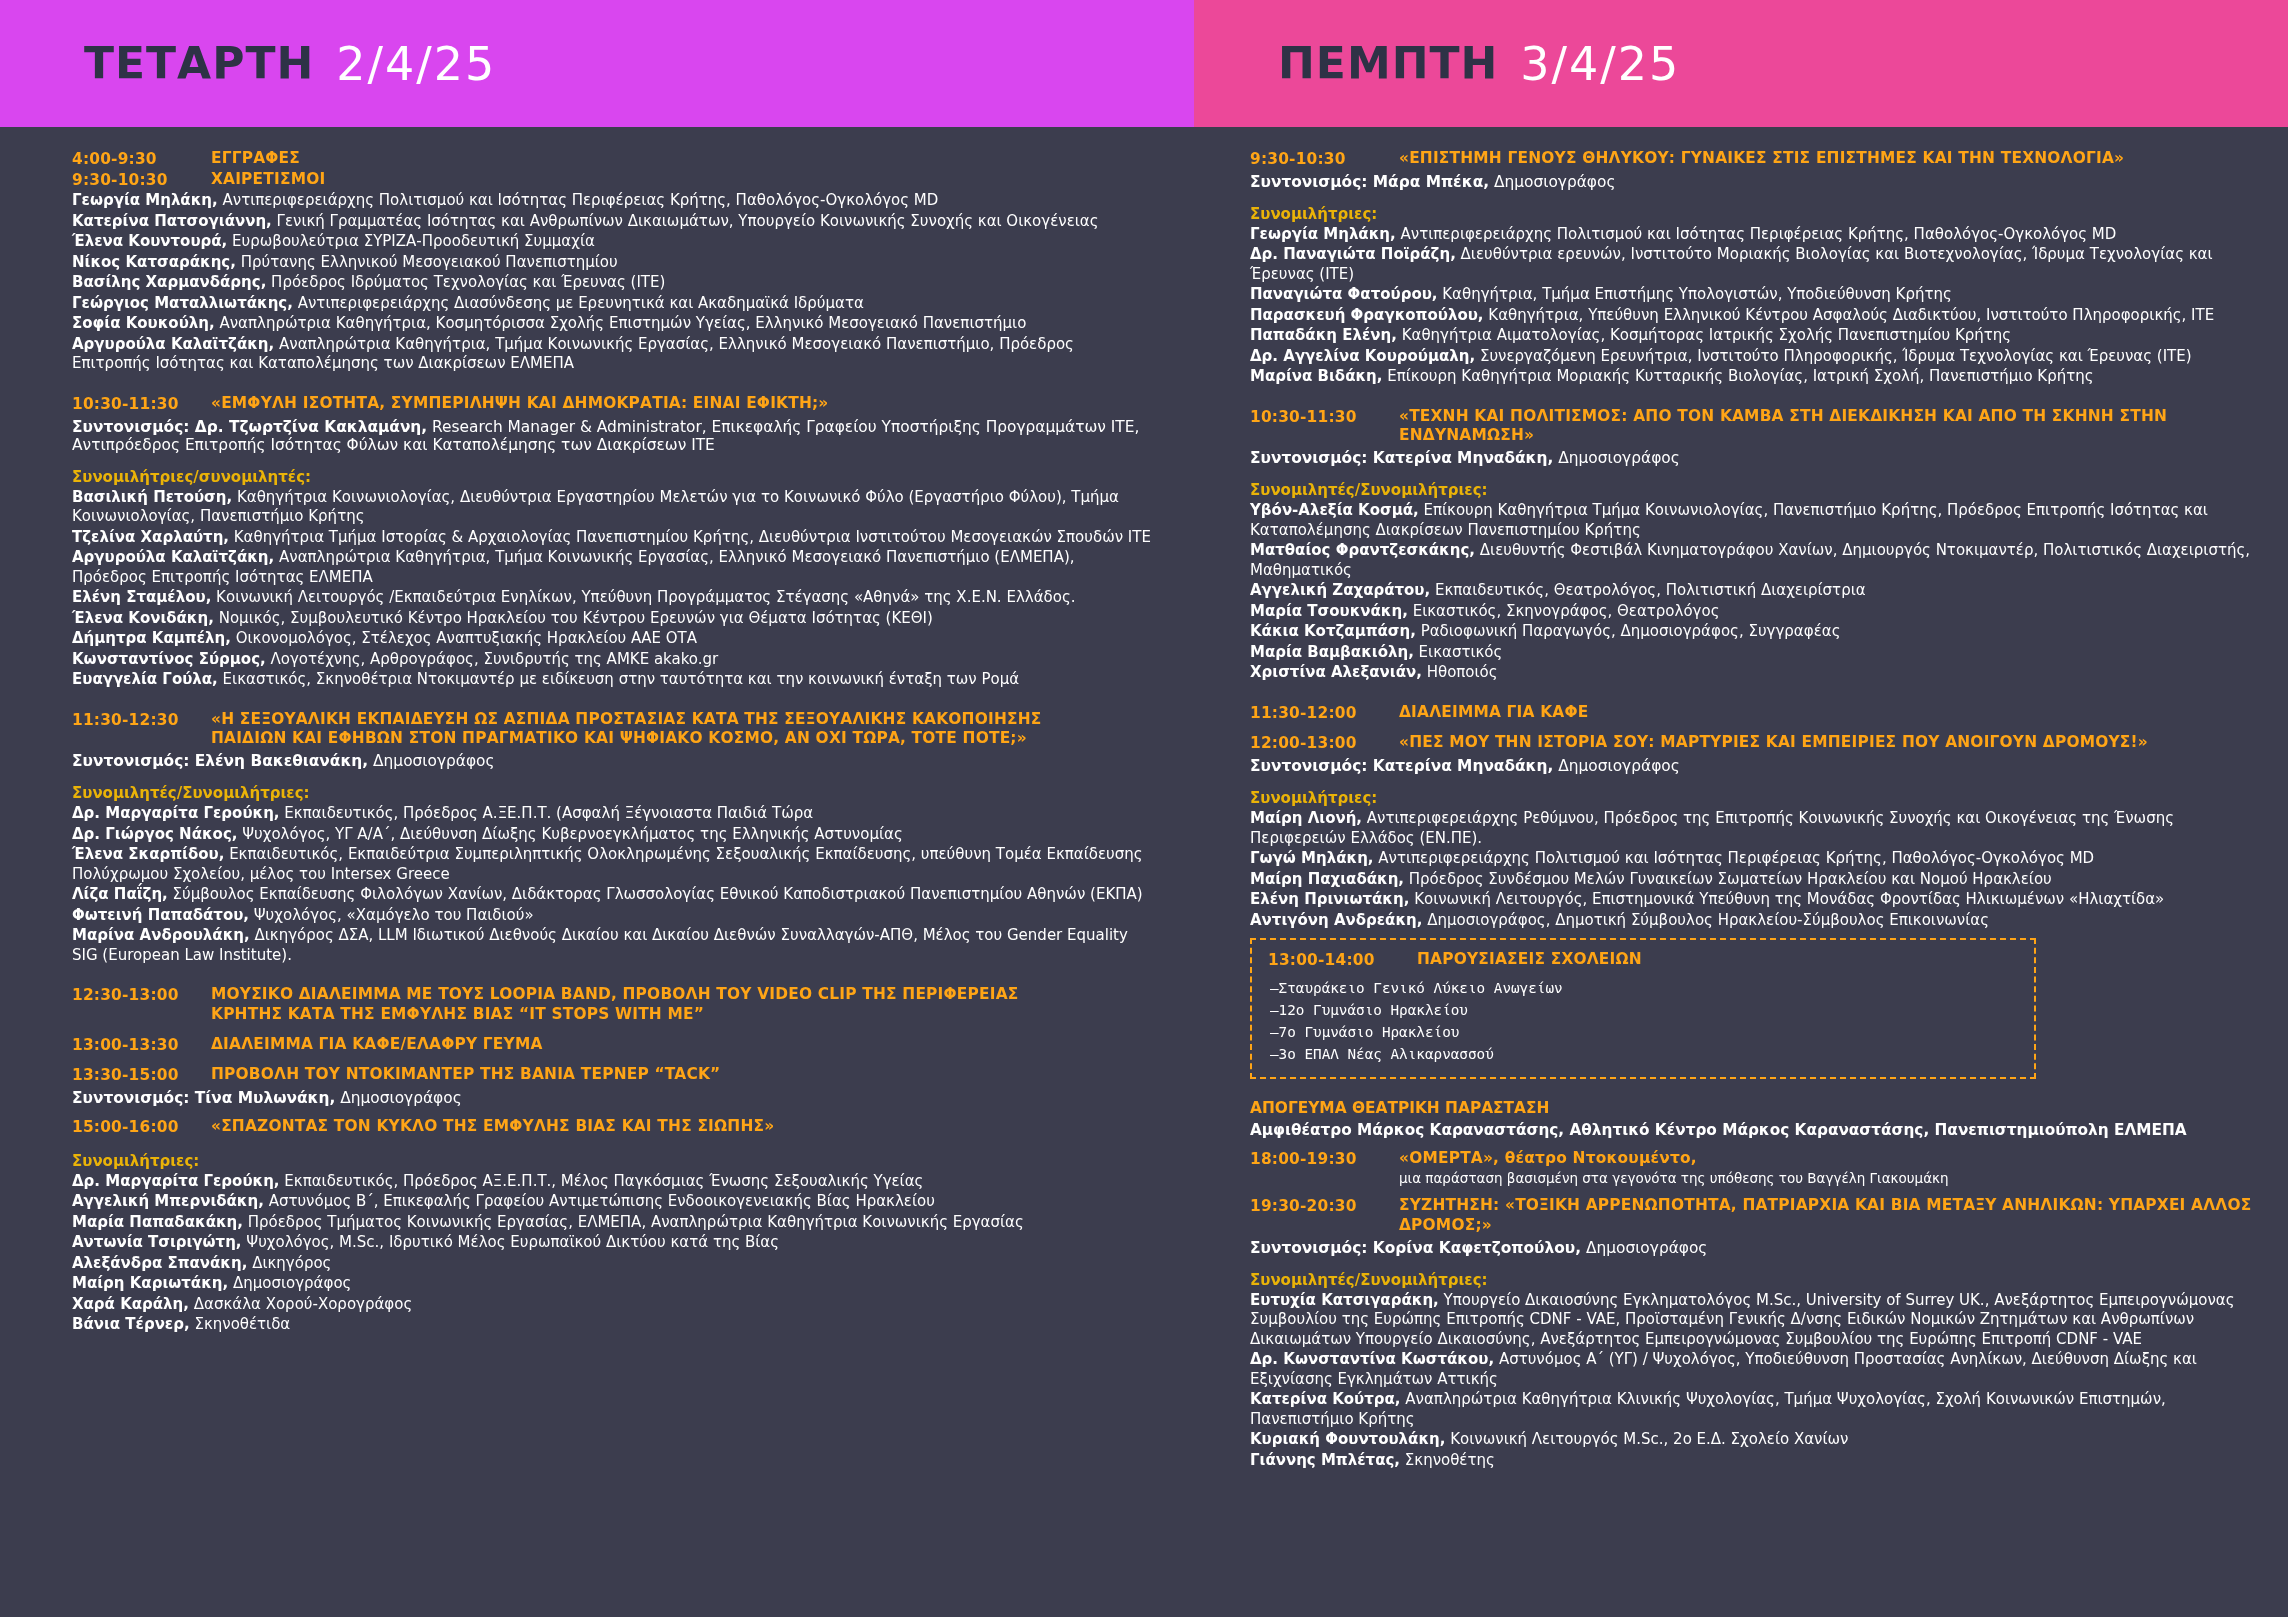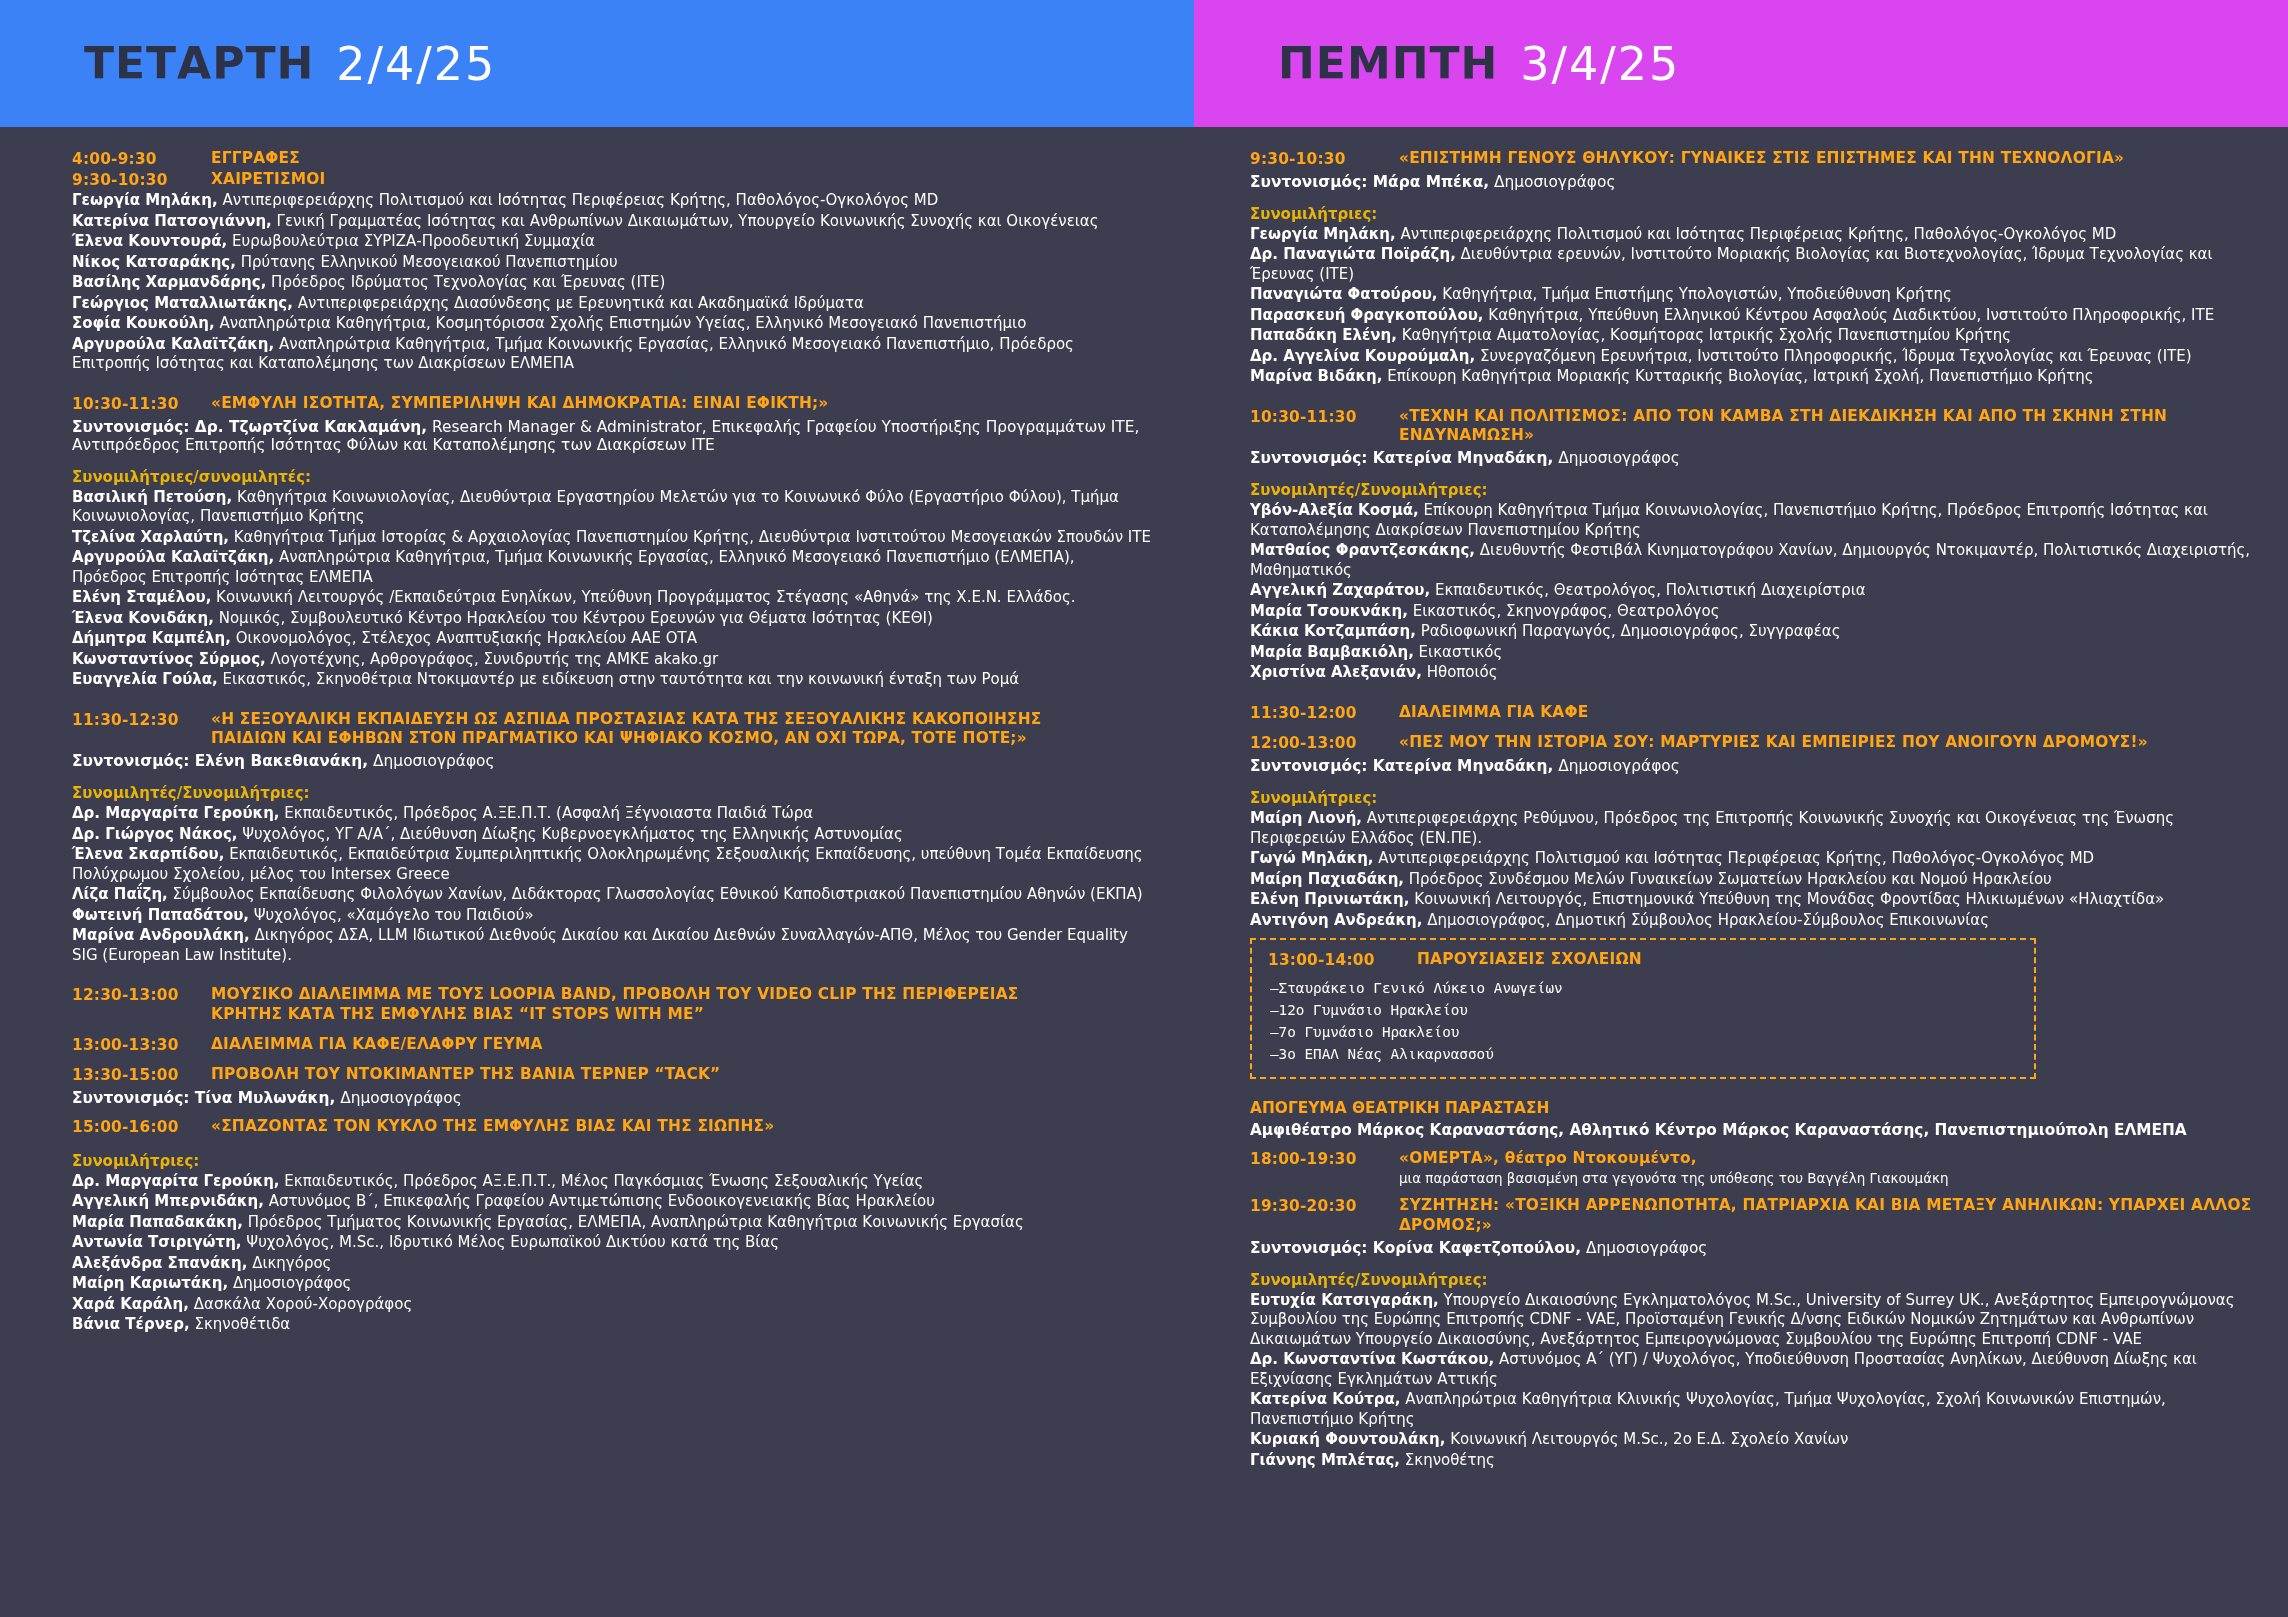--- a/index.html
+++ b/index.html
@@ -19,22 +19,22 @@
   .col.left  { width: 1194px; }
   .col.right { width: 1095px; }
 
   .header-band {
     height: 127px;
     display: flex;
     align-items: center;
     padding-left: 84px;
     gap: 22px;
   }
-  .col.left  .header-band { background: #3b82f6; }
-  .col.right .header-band { background: #d946ef; }
+  .col.left  .header-band { background: #d946ef; }
+  .col.right .header-band { background: #ec4899; }
 
   .day-name {
     font-size: 44px;
     font-weight: bold;
     letter-spacing: 1px;
     color: #2e3246;
     font-family: "DejaVu Sans", "Liberation Sans", sans-serif;
   }
   .day-date {
     font-size: 46px;

